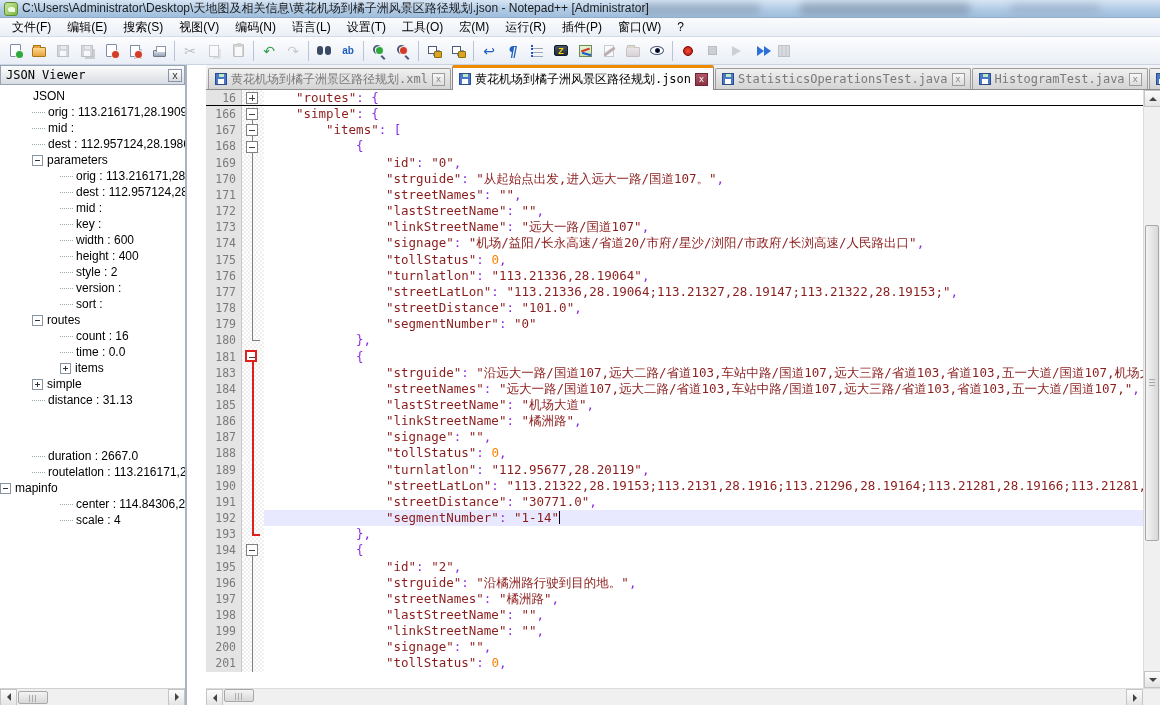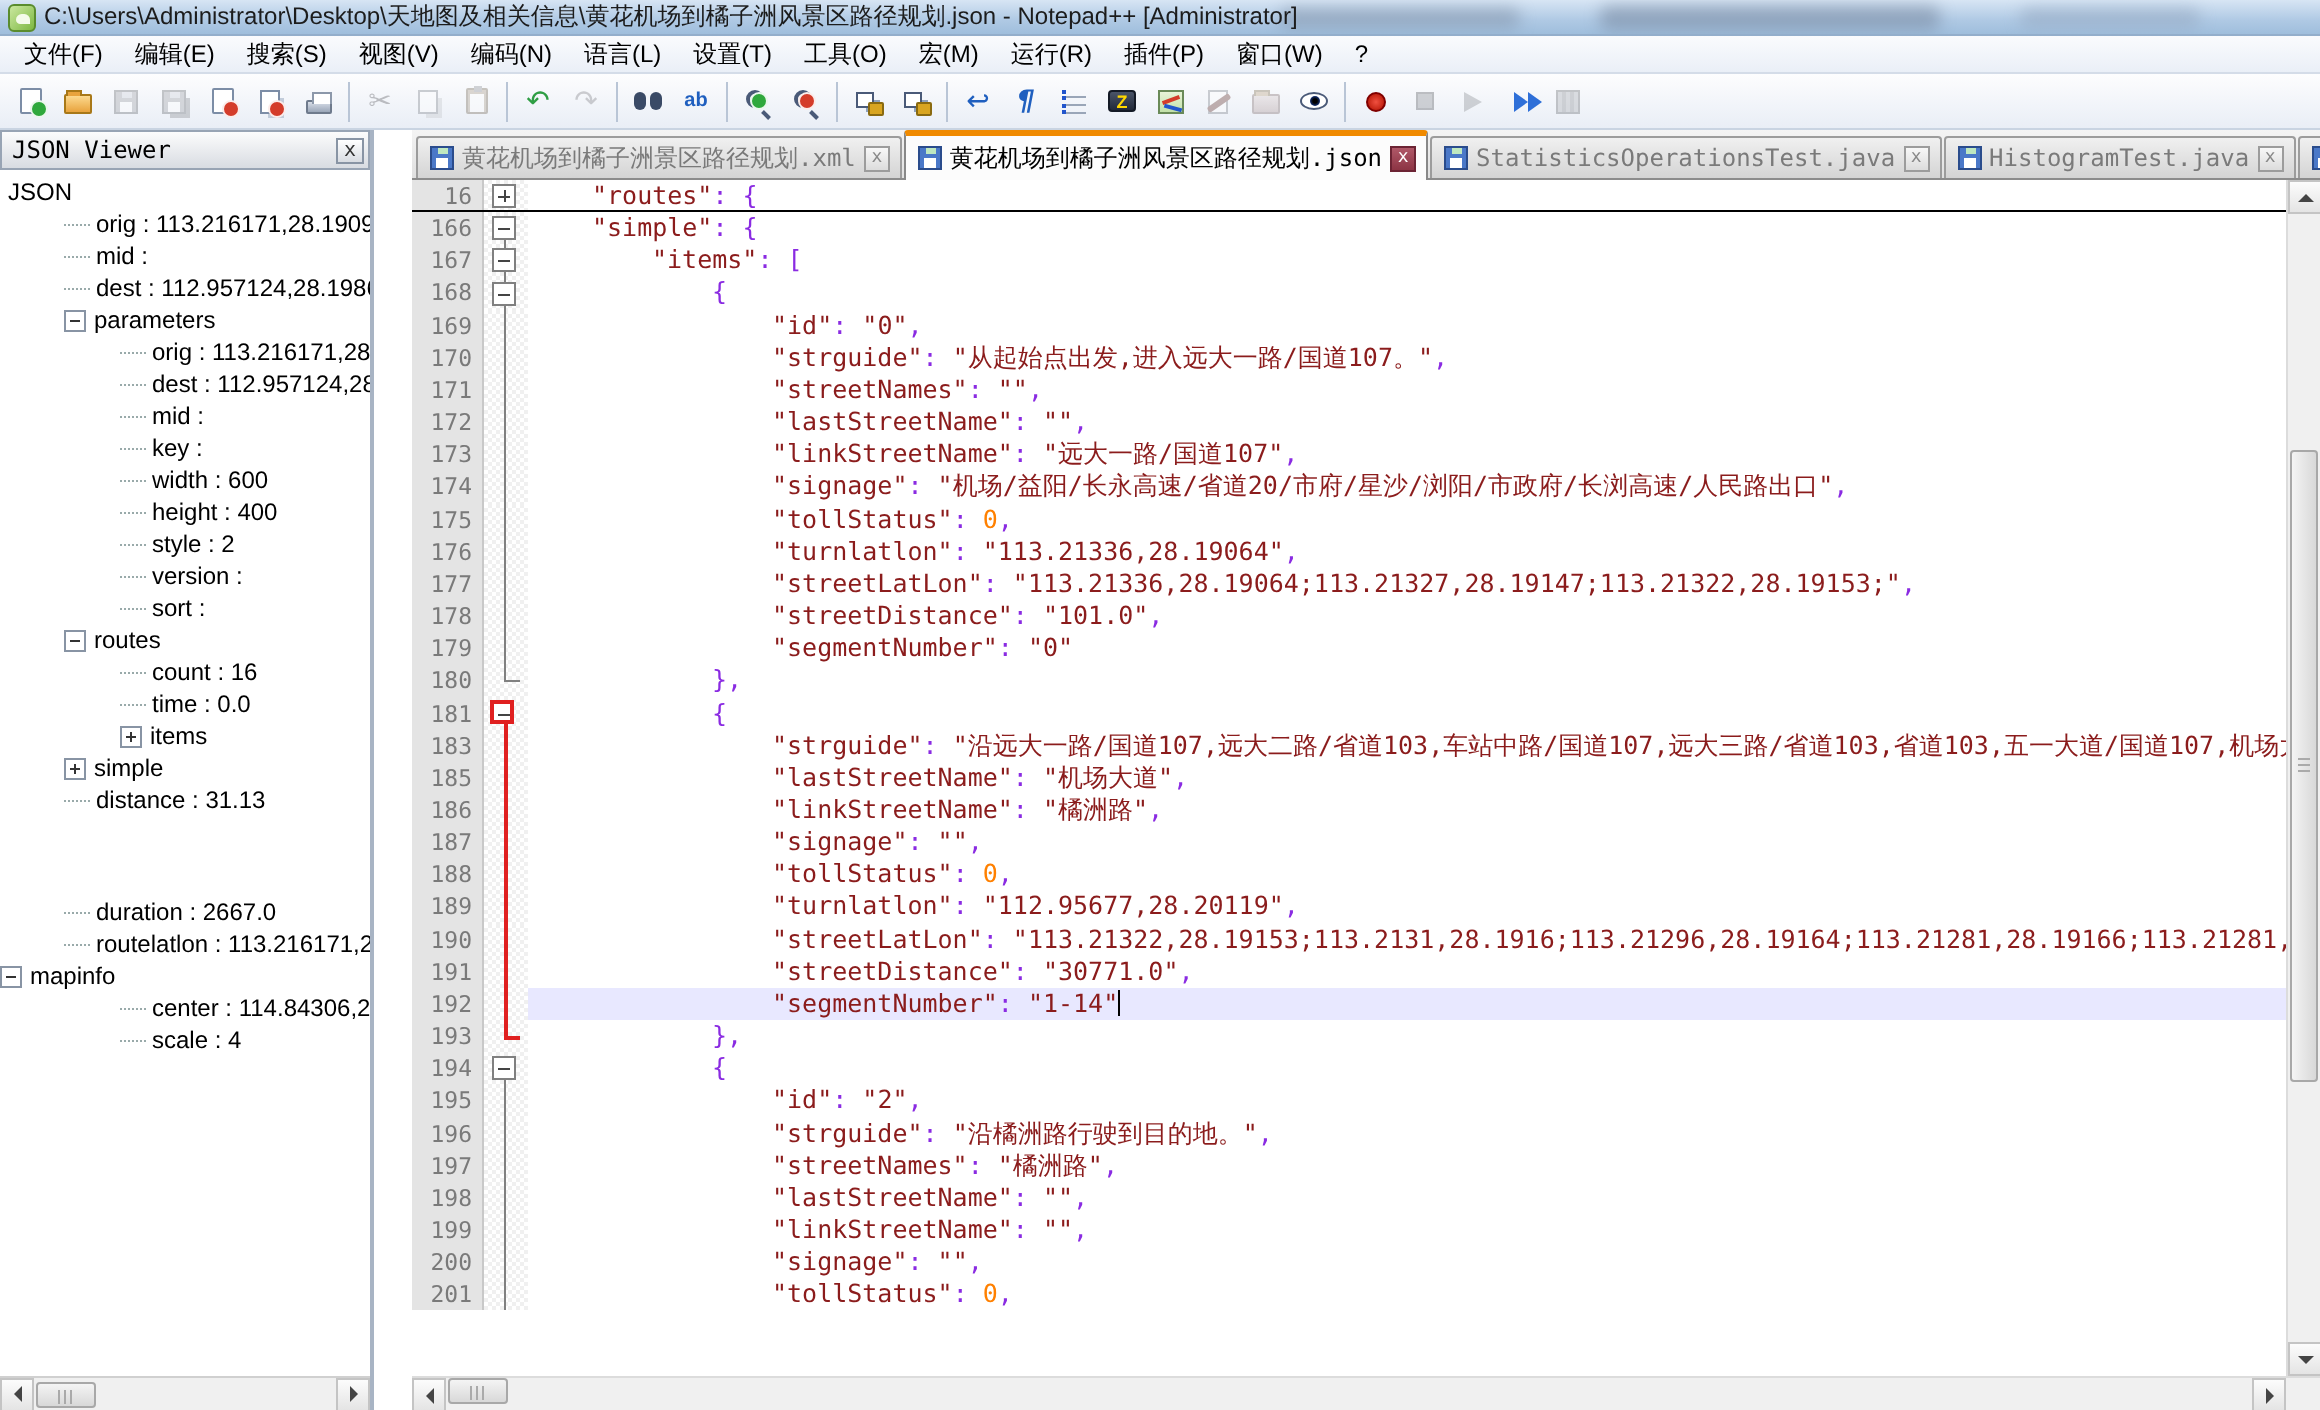--- a/index.html
+++ b/index.html
@@ -269,21 +269,21 @@
   </div>
 
 <div class="main">
 
   <div class="sidepanel">
     <div class="paneltitle">
       <span class="pt-label">JSON Viewer</span>
       <span class="pclose">x</span>
     </div>
     <div class="tree" id="tree">
-        <div class="trow" style="padding-left: 4px;">
+        <div class="trow" style="padding-left: 4px; margin-left: 29px;">
           <span>JSON</span>
         </div>
         <div class="trow" style="padding-left: 32px;">
           <span class="tdots"></span>
           <span>orig : 113.216171,28.190967</span>
         </div>
         <div class="trow" style="padding-left: 32px;">
           <span class="tdots"></span>
           <span>mid :</span>
         </div>
@@ -555,20 +555,28 @@
             </span>
             <span class="ctext" style="padding-left: 92px;"><span class="tok-op">{</span></span>
           </div>
           <div class="crow">
             <span class="lnum">183</span>
             <span class="fmargin">
               <span class="fline fl-top red"></span>
               <span class="fline fl-bot red"></span>
             </span>
             <span class="ctext" style="padding-left: 122px;"><span class="tok-str">"strguide"</span><span class="tok-op">:</span><span> </span><span class="tok-str">"沿远大一路/国道107,远大二路/省道103,车站中路/国道107,远大三路/省道103,省道103,五一大道/国道107,机场大道行驶到橘洲路。"</span></span>
+          </div>
+          <div class="crow">
+            <span class="lnum">184</span>
+            <span class="fmargin">
+              <span class="fline fl-top red"></span>
+              <span class="fline fl-bot red"></span>
+            </span>
+            <span class="ctext" style="padding-left: 122px;"><span class="tok-str">"streetNames"</span><span class="tok-op">:</span><span> </span><span class="tok-str">"远大一路/国道107,远大二路/省道103,车站中路/国道107,远大三路/省道103,省道103,五一大道/国道107,"</span><span class="tok-op">,</span></span>
           </div>
           <div class="crow">
             <span class="lnum">185</span>
             <span class="fmargin">
               <span class="fline fl-top red"></span>
               <span class="fline fl-bot red"></span>
             </span>
             <span class="ctext" style="padding-left: 122px;"><span class="tok-str">"lastStreetName"</span><span class="tok-op">:</span><span> </span><span class="tok-str">"机场大道"</span><span class="tok-op">,</span></span>
           </div>
           <div class="crow">

